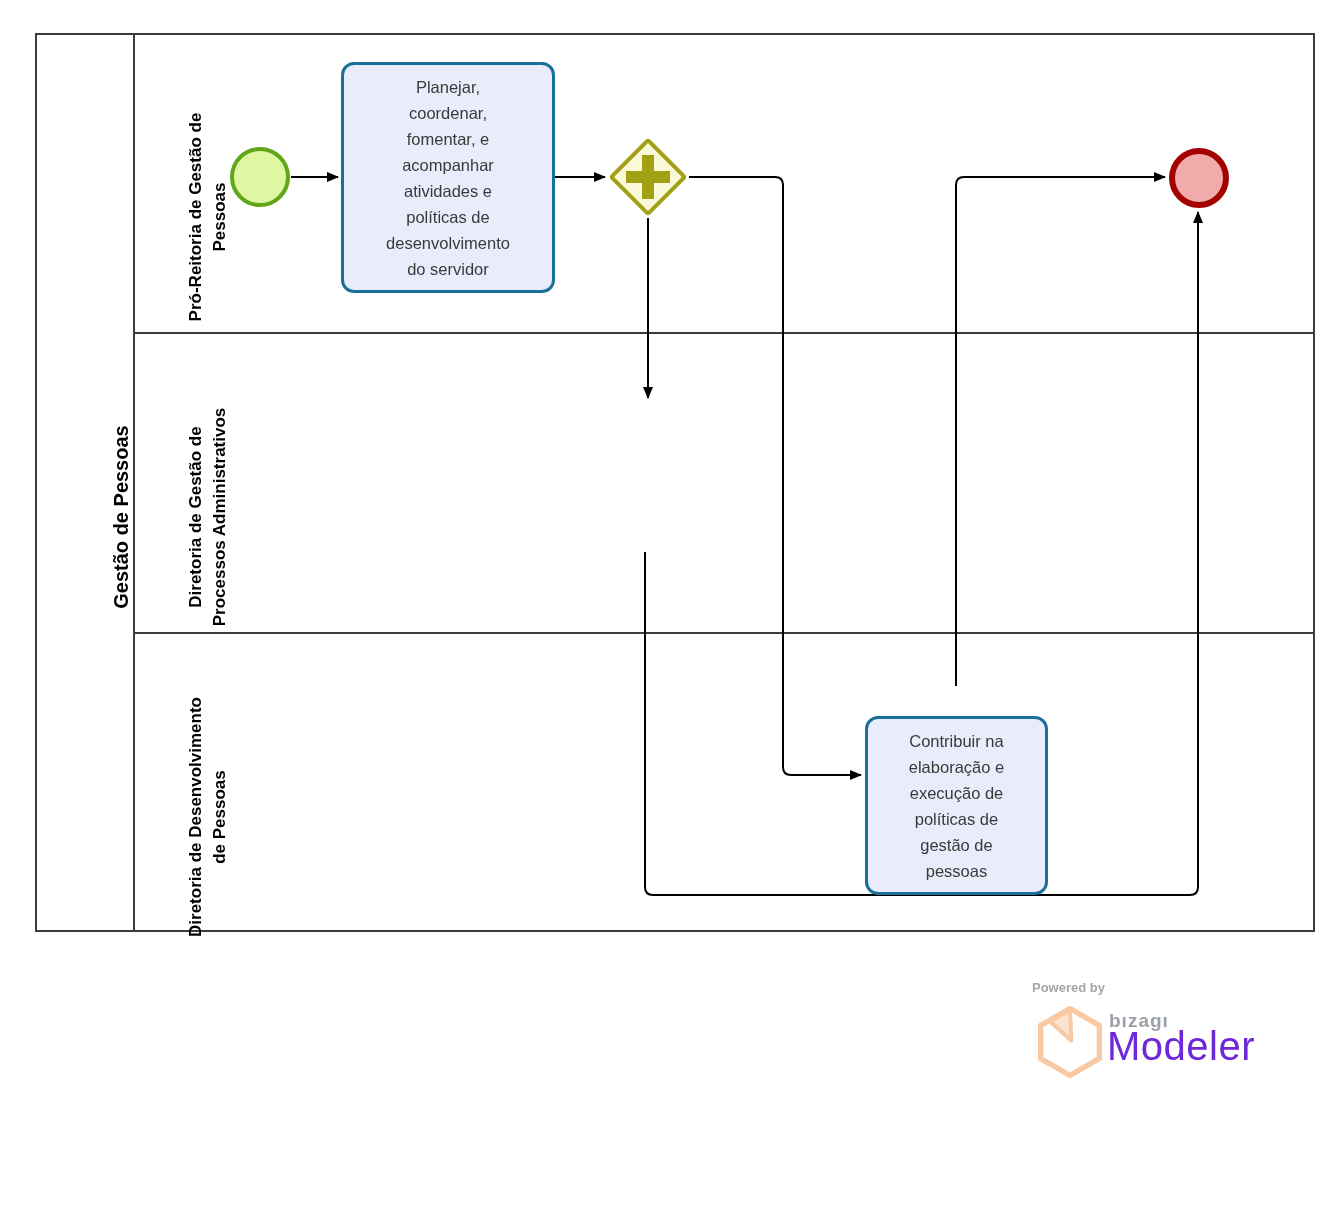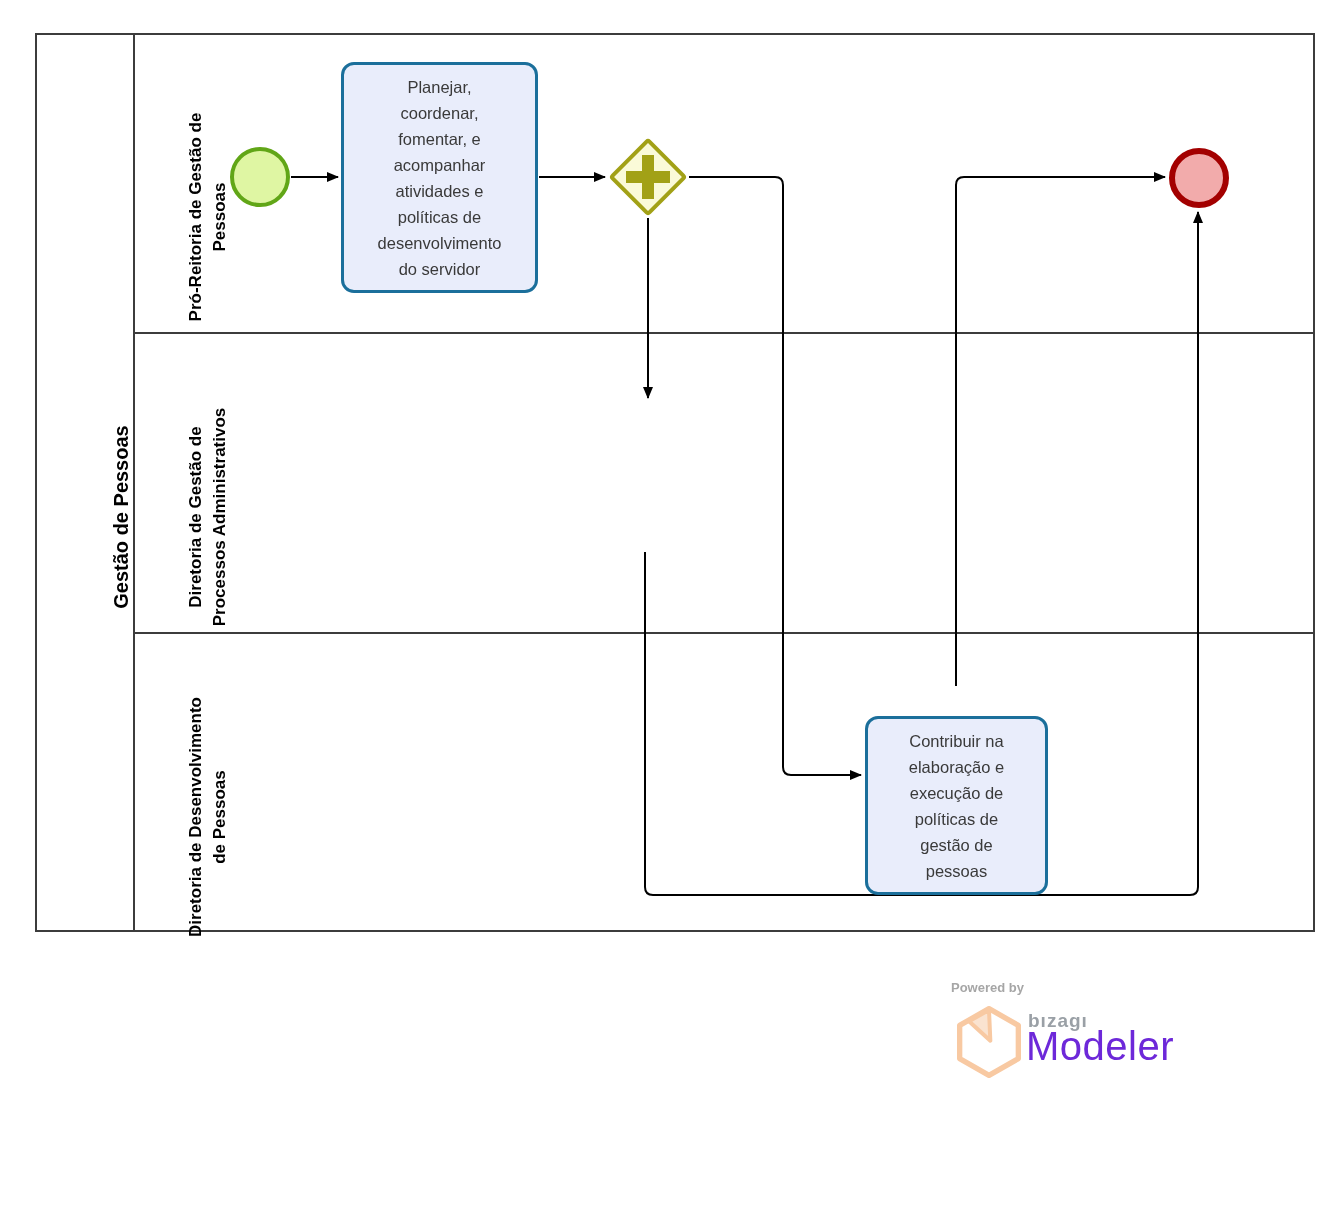--- a/index.html
+++ b/index.html
@@ -39,21 +39,21 @@
   .lane-title-3 { left: 21px; top: 742px; }
 
   
   .task {
     position: absolute; border: 3px solid var(--task-border, #1b6f9b);
     background: var(--task-fill, #e9edfb); border-radius: 13px;
     display: flex; align-items: center; justify-content: center;
     text-align: center; white-space: pre-line;
     font-size: 16.5px; line-height: 26px; color: #3a3a3a;
   }
-  .task-planejar   { left: 341px; top: 62px;  width: 197px; height: 231px; }
+  .task-planejar   { left: 341px; top: 62px;  width: 214px; height: 231px; }
   .task-gerir      { left: 555px; top: 402px; width: 180px; height: 149px; }
   .task-contribuir { left: 865px; top: 716px; width: 183px; height: 179px; }
 
   .event { position: absolute; border-radius: 50%; }
   .event-start {
     left: 230px; top: 147px; width: 60px; height: 60px;
     border: 4px solid var(--start-border, #61a617);
     background: var(--start-fill, #dff6a3);
   }
   .event-end {
@@ -70,21 +70,21 @@
     background: var(--gateway-fill, #fafad8); border-radius: 4px;
   }
   .gw-bar { position: absolute; background: var(--gateway-border, #a2a116); }
   .gw-bar-h { left: 18px; top: 34px; width: 44px; height: 12px; }
   .gw-bar-v { left: 34px; top: 18px; width: 12px; height: 44px; }
 
   .flows { position: absolute; left: 0; top: 0; width: 1342px; height: 1224px; }
   .flow { stroke: var(--flow, #000000); stroke-width: 2; fill: none; }
 
   
-  .logo { position: absolute; left: 950px; top: 978px; width: 260px; height: 100px; }
+  .logo { position: absolute; left: 1031px; top: 978px; width: 260px; height: 100px; }
   .powered-by { position: absolute; left: 1px; top: 2px; font-size: 13px; font-weight: bold; color: #a6a6a6; }
   .logo-hex { position: absolute; left: 5px; top: 28px; width: 68px; height: 72px; }
   .logo-bizagi { position: absolute; left: 78px; top: 32px; font-size: 19px; color: #9aa0a6; letter-spacing: 1px; font-weight: bold; }
   .logo-modeler { position: absolute; left: 76px; top: 46px; font-size: 40px; color: #6d28d9; letter-spacing: 0.5px; }
 </style>
 </head>
 <body>
 
 <div class="canvas">
 

